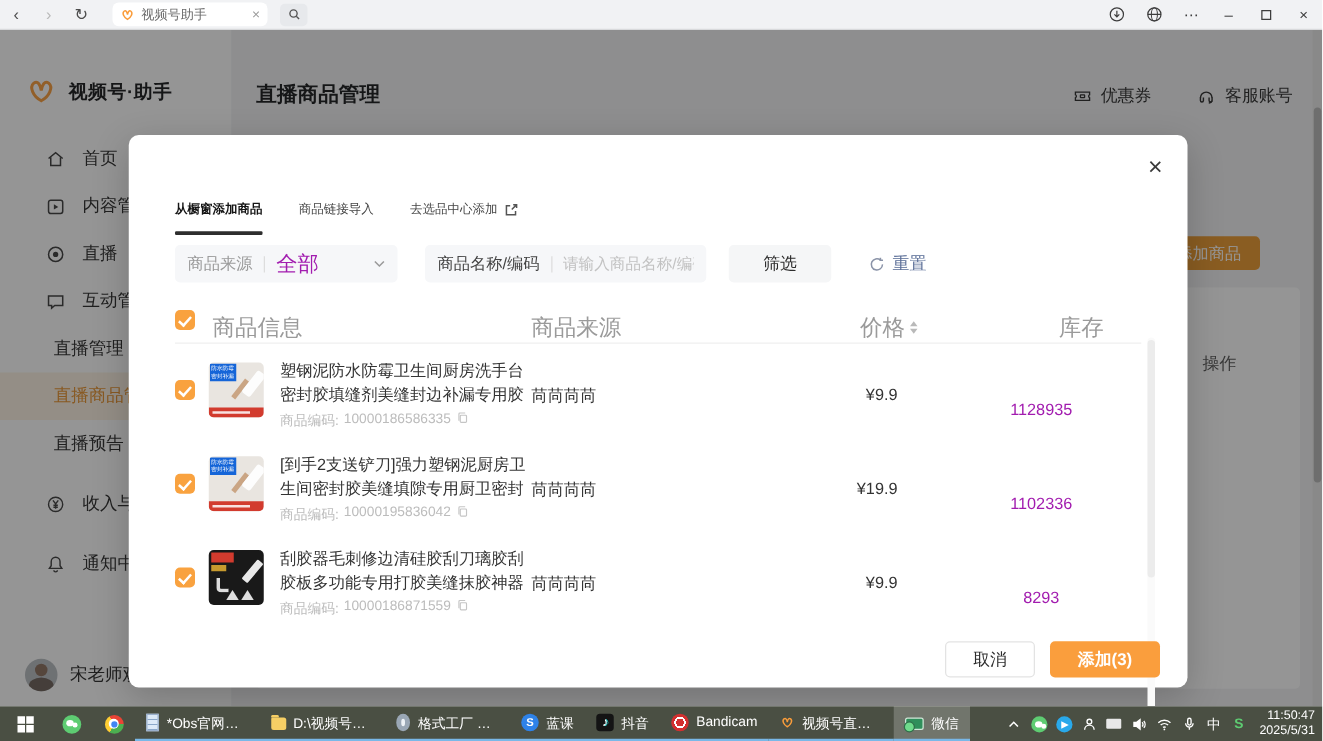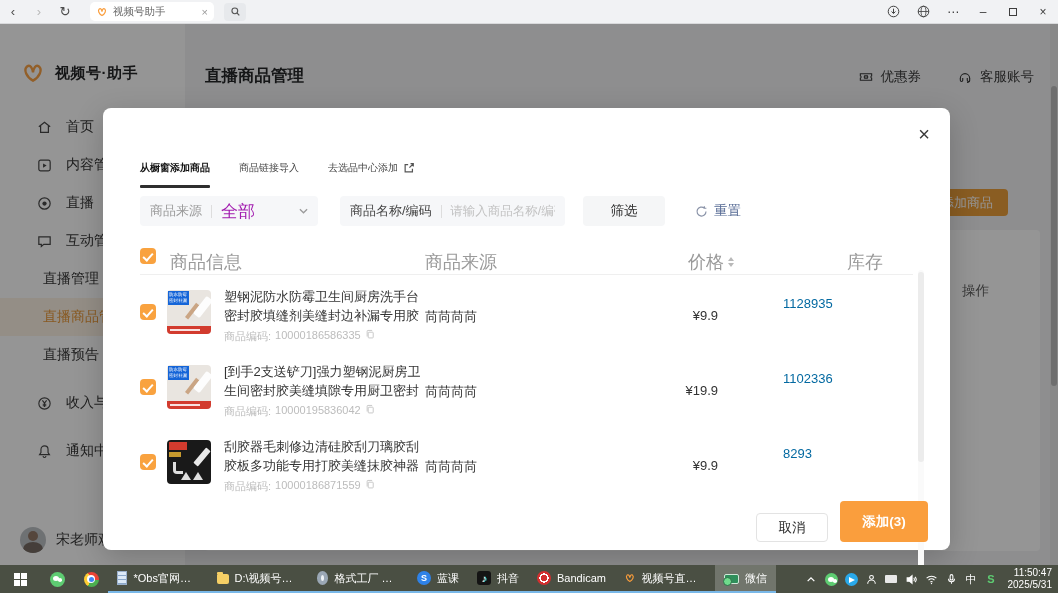--- a/index.html
+++ b/index.html
@@ -109,28 +109,28 @@
   .thumb-b .tri { position:absolute; bottom:4px; width:0; height:0; border-left:5px solid transparent; border-right:5px solid transparent; border-bottom:8px solid #dedede; }
   .thumb-b .t1 { left:14px; } .thumb-b .t2 { left:26px; }
   .thumb-b .hook { position:absolute; left:6px; bottom:10px; width:10px; height:12px; border-left:3px solid #ddd; border-bottom:3px solid #ddd; border-radius:0 0 0 4px; }
 
   .rinfo { position:absolute; left:121px; top:9px; width:203px; }
   .rtitle { font-size:13px; line-height:19px; color:#333; max-height:38px; overflow:hidden; }
   .rcode { margin-top:4px; display:flex; align-items:flex-start; gap:4px; font-size:11px; color:#bcbcbc; white-space:nowrap; }
   .rcode svg { width:10px; height:10px; flex:0 0 auto; }
   .rsource { position:absolute; left:322px; top:30px; font-size:13px; color:#333; }
   .rprice { position:absolute; left:515px; width:100px; top:30px; text-align:right; font-size:13px; color:#333; }
-  .rstock { position:absolute; left:680px; width:100px; top:18px; text-align:left; font-size:13px; color:#0369a1; }
+  .rstock { position:absolute; left:680px; width:100px; top:42px; text-align:center; font-size:13px; color:#a21caf; }
 
   .mscroll { position:absolute; right:26px; top:162px; width:6px; height:344px; border-radius:3px; background:#fafafa; }
   .mscroll .mthumb { position:absolute; left:0; top:2px; width:6px; height:190px; border-radius:3px; background:#ececec; }
 
   .mfooter { position:absolute; left:0; right:0; bottom:0; height:44px; }
   .btn-cancel { position:absolute; right:122px; bottom:8px; width:72px; height:29px; background:#fff; border:1px solid #e3e3e3; border-radius:4px; display:flex; align-items:center; justify-content:center; font-size:13.5px; color:#2d2d2d; }
-  .btn-confirm { position:absolute; right:22px; bottom:8px; width:88px; height:41px; background:#fa9e3d; border-radius:4px; display:flex; align-items:center; justify-content:center; font-size:13.5px; font-weight:bold; color:#fff; }
+  .btn-confirm { position:absolute; right:22px; bottom:8px; width:88px; height:29px; background:#fa9e3d; border-radius:4px; display:flex; align-items:center; justify-content:center; font-size:13.5px; font-weight:bold; color:#fff; }
 
   
   .taskbar { position:absolute; left:0; bottom:0; width:1058px; height:28px; background:#4a4f43; display:flex; align-items:stretch; color:#fff; z-index:70; }
   .tstart { width:40px; display:flex; align-items:center; justify-content:center; }
   .ticon-btn { width:34px; display:flex; align-items:center; justify-content:center; }
   .tapp { display:flex; align-items:center; gap:6px; padding:0 9px; border-bottom:2px solid #79b8e8; max-width:100px; }
   .tapp .tlab { font-size:11px; color:#fff; white-space:nowrap; overflow:hidden; text-overflow:ellipsis; }
   .tapp.active { background:rgba(255,255,255,.22); }
   .tray { margin-left:auto; display:flex; align-items:center; gap:3px; padding-right:6px; }
   .tray-ico { width:17px; display:flex; align-items:center; justify-content:center; font-size:11px; }

